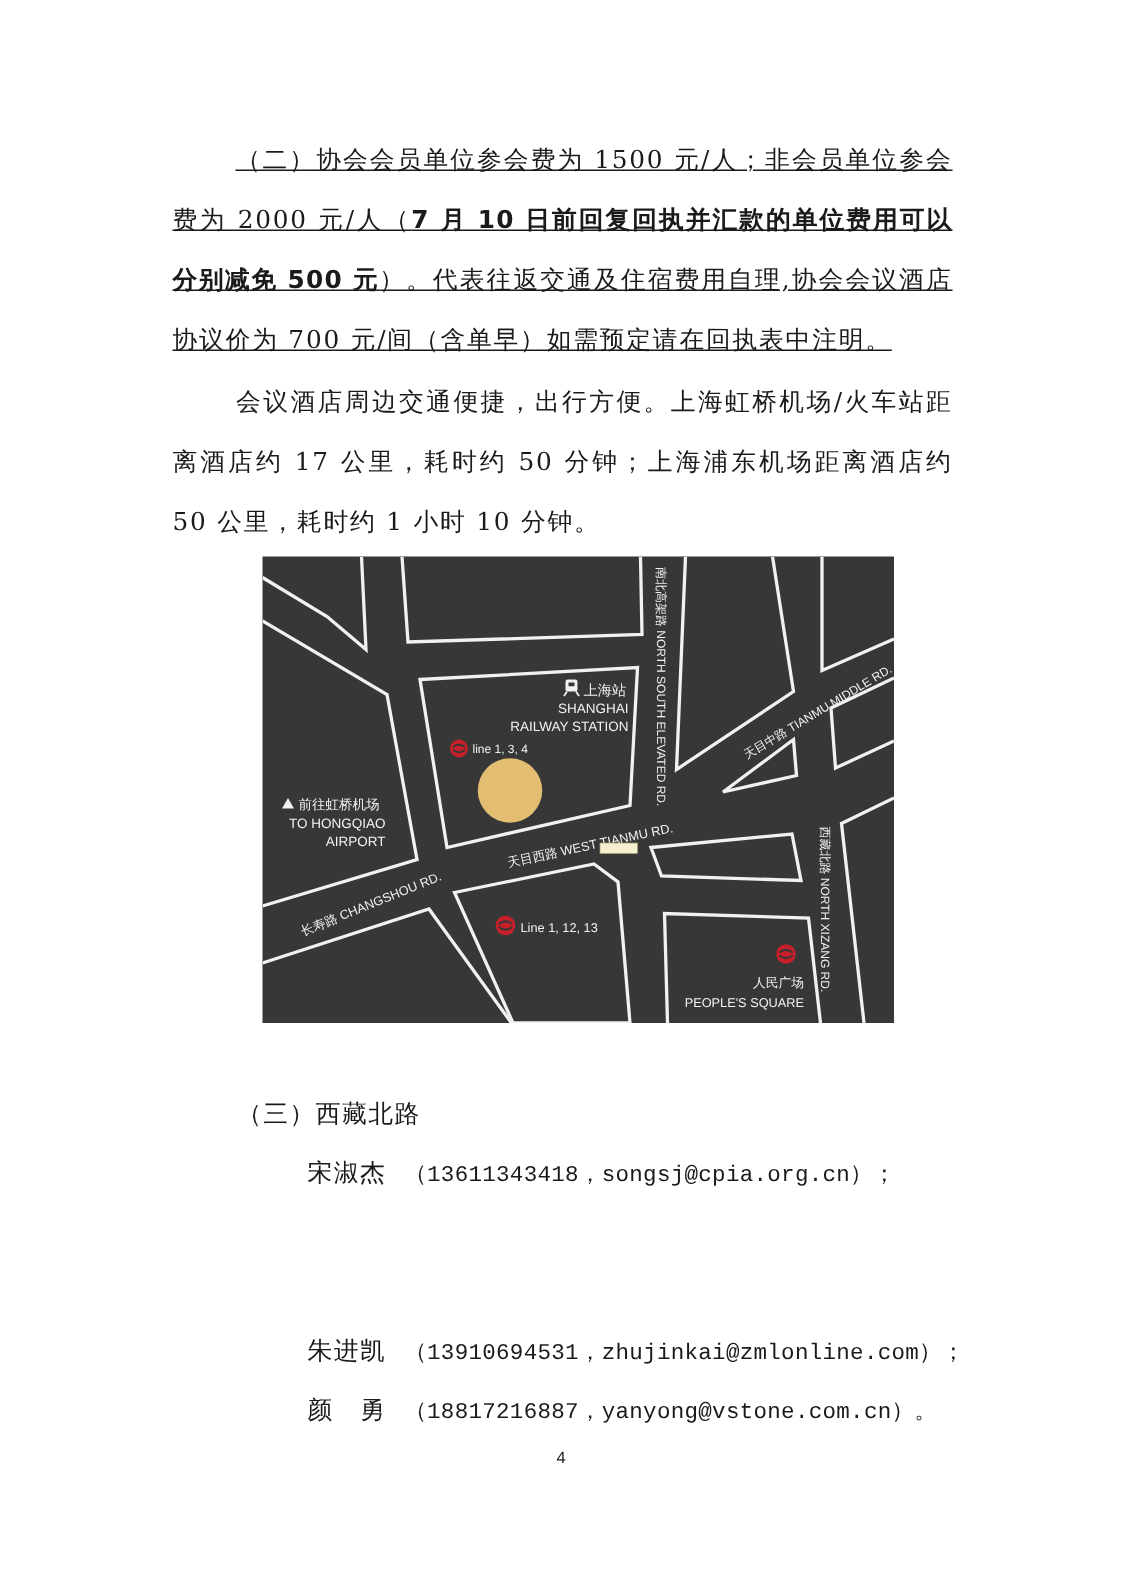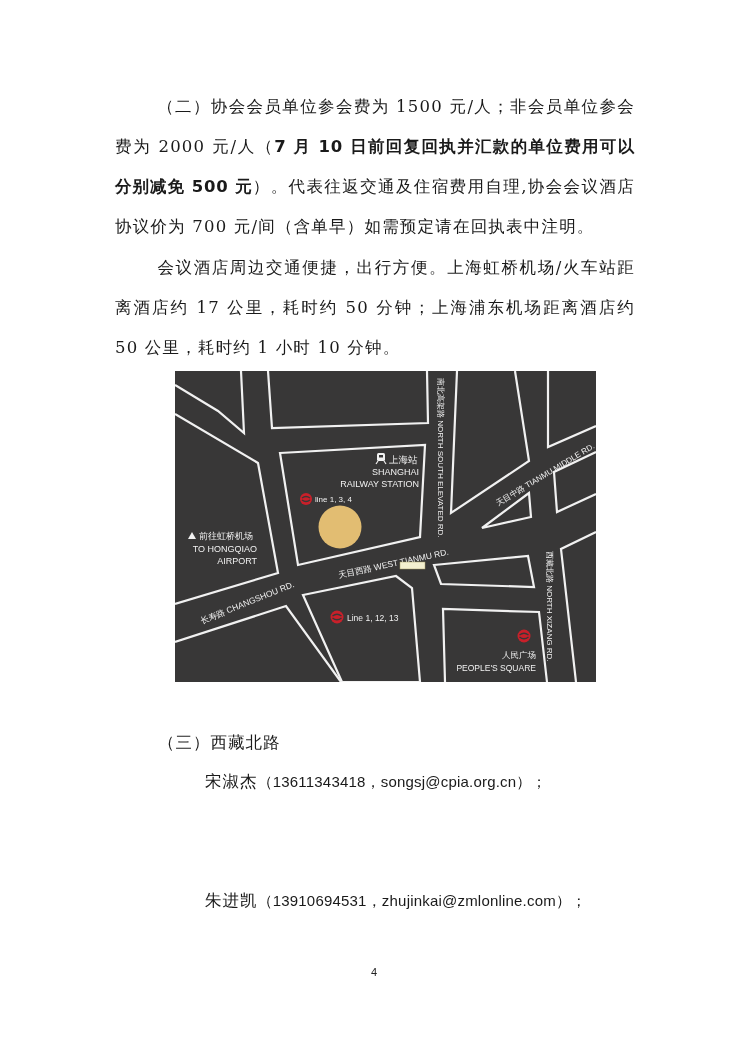--- a/index.html
+++ b/index.html
@@ -4,33 +4,33 @@
 <style>
   html, body { margin:0; padding:0; background:#ffffff; }
   body { width:750px; height:1060px; position:relative; overflow:hidden;
          font-family:"DejaVu Serif","Liberation Serif",serif; color:#1a1a1a; }
   .page { position:absolute; left:0; top:0; width:750px; height:1060px; background:#fff; }
   .para { position:absolute; left:115px; width:520px; font-size:16.5px; line-height:40px;
           text-align:justify; text-align-last:left; letter-spacing:1.2px; }
   .para .indent { display:inline-block; width:42px; }
   .bold { font-weight:bold; font-family:"DejaVu Sans","Liberation Sans",sans-serif; letter-spacing:0.8px; }
   .line { position:absolute; font-size:16.5px; letter-spacing:1px; white-space:nowrap; }
-  .mono { font-family:Liberation Sans, sans-serif; font-size:15px; letter-spacing:0.2px; }
+  .mono { font-family:Liberation Mono, monospace; font-size:15px; letter-spacing:0.2px;margin-left:12px; }
   .map { position:absolute; left:175px; top:371px; width:421px; height:311px; background:#383737; overflow:hidden; }
   .map svg { position:absolute; left:0; top:0; }
   .map text { font-family:"Liberation Sans","DejaVu Sans",sans-serif; fill:#f1f1f1; }
   .page-num { position:absolute; left:371px; top:966px; font-size:11px;
               font-family:"Liberation Sans","DejaVu Sans",sans-serif; color:#222; }
 </style>
 </head>
 <body>
 
 <div class="page">
 
-  <div class="para" style="top:87px;"><span class="indent"></span><span>（二）协会会员单位参会费为 1500 元/人；非会员单位参会费为 2000 元/人（</span><span class="bold">7 月 10 日前回复回执并汇款的单位费用可以分别减免 500 元</span><span>）。代表往返交通及住宿费用自理,协会会议酒店协议价为 700 元/间（含单早）如需预定请在回执表中注明。</span></div>
+  <div class="para" style="top:87px;text-decoration:underline;"><span class="indent"></span><span>（二）协会会员单位参会费为 1500 元/人；非会员单位参会费为 2000 元/人（</span><span class="bold">7 月 10 日前回复回执并汇款的单位费用可以分别减免 500 元</span><span>）。代表往返交通及住宿费用自理,协会会议酒店协议价为 700 元/间（含单早）如需预定请在回执表中注明。</span></div>
 
   <div class="para" style="top:248px;"><span class="indent"></span><span>会议酒店周边交通便捷，出行方便。上海虹桥机场/火车站距离酒店约 17 公里，耗时约 50 分钟；上海浦东机场距离酒店约 50 公里，耗时约 1 小时 10 分钟。</span></div>
 
   <div class="map">
     <svg width="421" height="311" viewBox="0 0 421 311">
       <g fill="none" stroke="#f1f1f1" stroke-width="2.2" stroke-linejoin="miter">
         <polyline points="0,14 43,40 69,62 66,0"></polyline>
         <polyline points="0,43 83,92 103,202 0,233"></polyline>
         <polyline points="93,0 97,57 253,52 252,0"></polyline>
         <polygon points="105,82 250,74 245,166 123,194"></polygon>
@@ -94,15 +94,18 @@
   <div class="line" style="left:158px; top:732px;">（三）西藏北路</div>
 
   <div class="line" style="left:205px; top:771px;">
     <span>宋淑杰</span><span class="mono">（13611343418，songsj@cpia.org.cn）；</span>
   </div>
 
 
   <div class="line" style="left:205px; top:890px;">
     <span>朱进凯</span><span class="mono">（13910694531，zhujinkai@zmlonline.com）；</span>
   </div>
+  <div class="line" style="left:205px; top:929px;">
+    <span>颜　勇</span><span class="mono">（18817216887，yanyong@vstone.com.cn）。</span>
+  </div>
 
   <div class="page-num">4</div>
 </div>
 
 </body></html>

